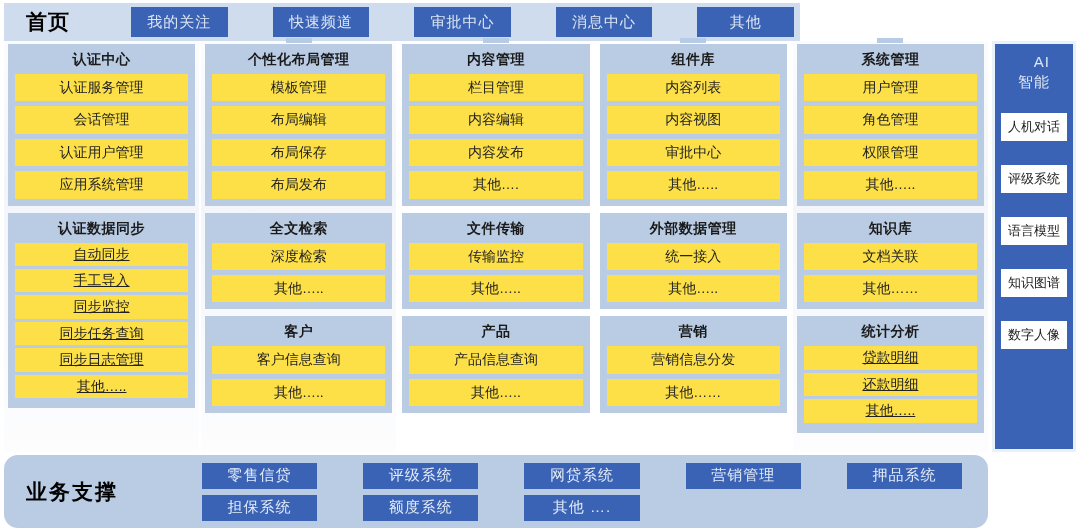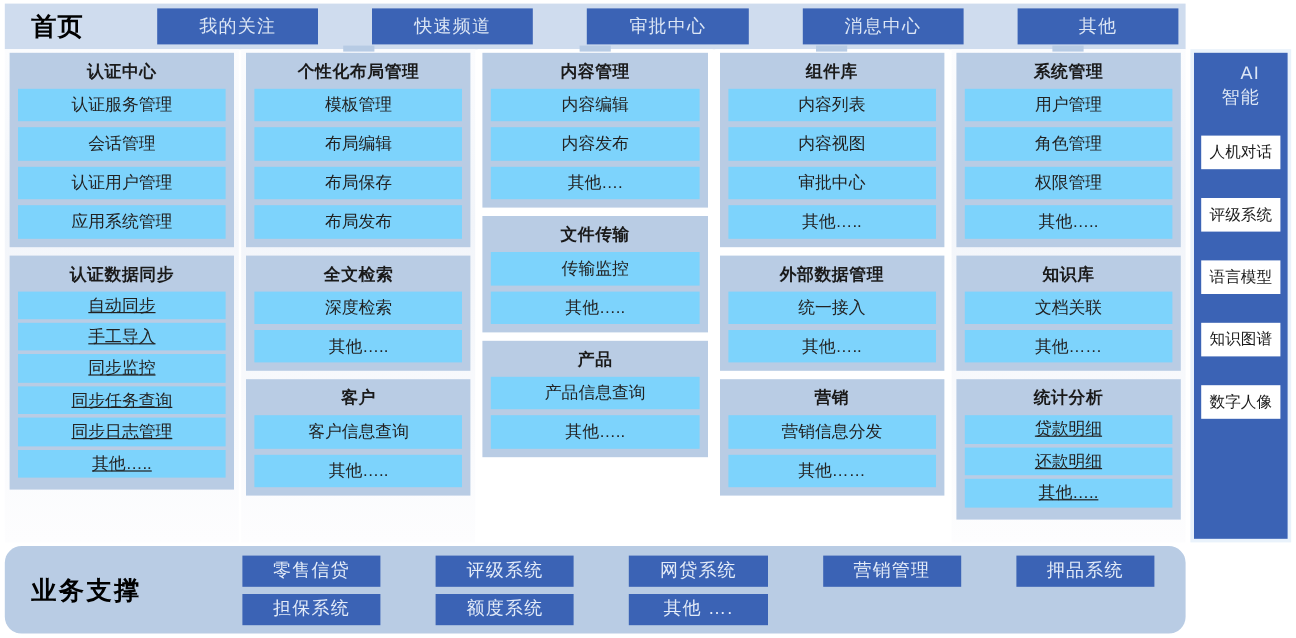--- a/index.html
+++ b/index.html
@@ -13,21 +13,21 @@
   #app {
     position: relative;
     width: 1080px; height: 532px;
     background: #ffffff;
   }
 
   
   .tabbar {
     position: absolute;
     left: 4px; top: 3px;
-    width: 984px; height: 38px;
+    width: 796px; height: 38px;
     background: #cfdcee;
     display: flex;
     align-items: center;
     padding: 0 2px;
     gap: 37px;
   }
   .home-tab {
     width: 84px;
     text-align: center;
     font-size: 21px;
@@ -82,21 +82,21 @@
   }
   .group-title {
     text-align: center;
     font-size: 14px;
     font-weight: bold;
     color: #1a1a1a;
     padding: 3px 0 5px 0;
     letter-spacing: 0.5px;
   }
   .item {
-    background: #7dd3fc;
+    background: #fde047;
     color: #222222;
     font-size: 14px;
     text-align: center;
     padding: 6px 2px;
     margin-bottom: 5px;
     line-height: 1.1;
   }
   .item:last-child { margin-bottom: 0; }
   .item.tight { padding: 4px 2px; margin-bottom: 3px; text-decoration: underline; }
 
@@ -225,20 +225,21 @@
         <div class="group-title">客户</div>
         <div class="item">客户信息查询</div>
         <div class="item">其他…..</div>
       </div>
     </div>
 
     <div class="col-wrap highlight">
       <div class="notch"></div>
       <div class="group">
         <div class="group-title">内容管理</div>
+        <div class="item">栏目管理</div>
         <div class="item">内容编辑</div>
         <div class="item">内容发布</div>
         <div class="item">其他….</div>
       </div>
       <div class="group">
         <div class="group-title">文件传输</div>
         <div class="item">传输监控</div>
         <div class="item">其他…..</div>
       </div>
       <div class="group">

